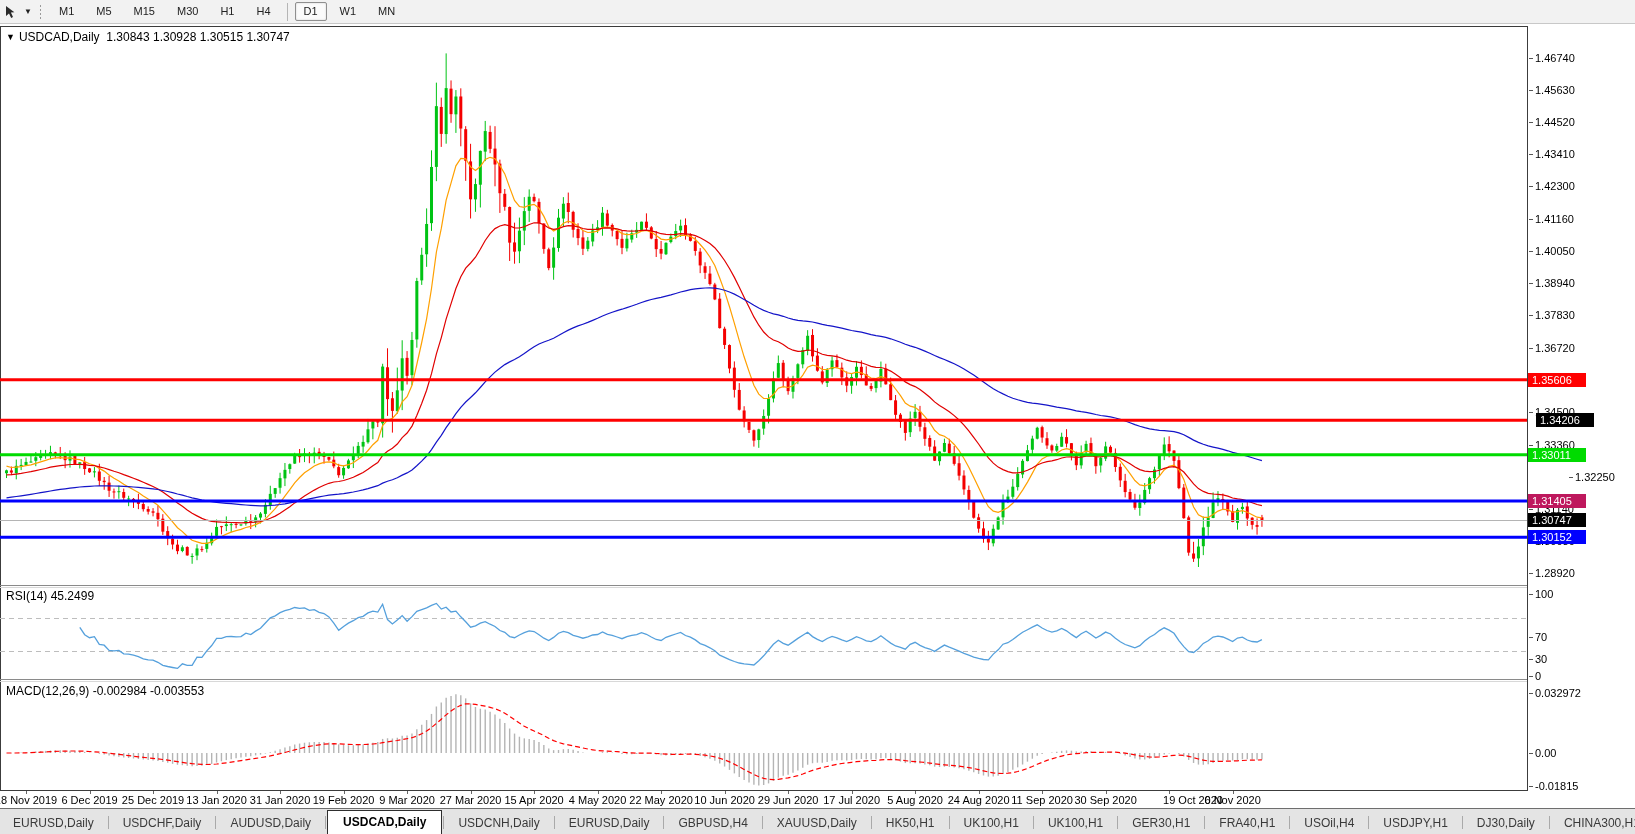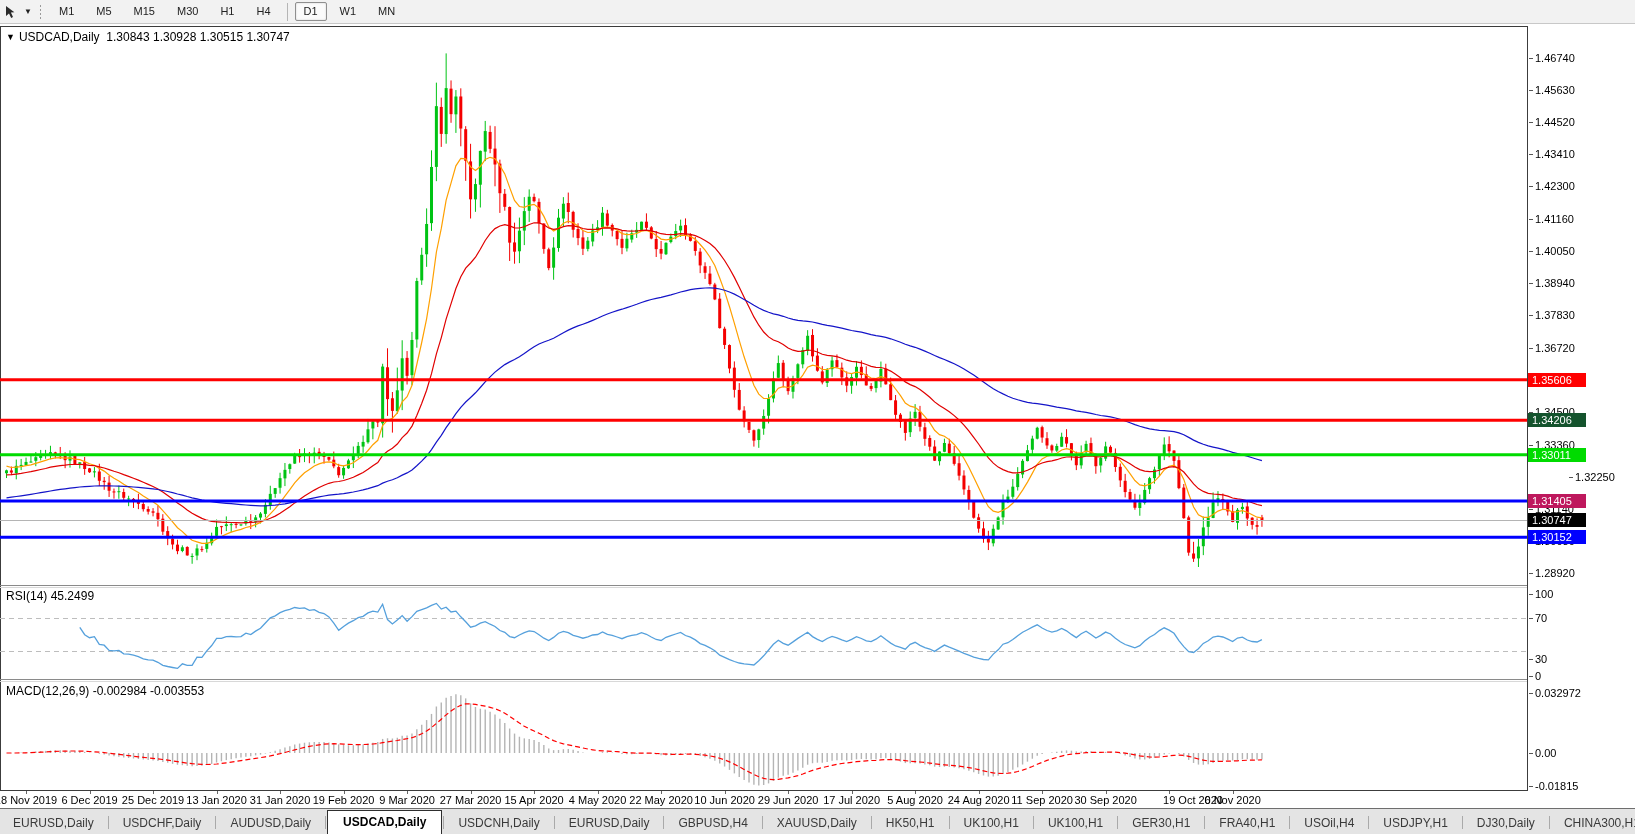--- a/index.html
+++ b/index.html
@@ -884,28 +884,28 @@
       <div class="axis-label" style="top: 257.389px;">1.38940</div>
       <div class="axis-label" style="top: 289.463px;">1.37830</div>
       <div class="axis-label" style="top: 321.538px;">1.36720</div>
       <div class="axis-label" style="top: 385.687px;">1.34500</div>
       <div class="axis-label" style="top: 418.628px;">1.33360</div>
       <div class="axis-label" style="top: 450.703px; margin-left: 40px;">1.32250</div>
       <div class="axis-label" style="top: 482.778px;">1.31140</div>
       <div class="axis-label" style="top: 514.852px;">1.30030</div>
       <div class="axis-label" style="top: 546.927px;">1.28920</div>
       <div class="axis-label" style="top: 568px;">100</div>
-      <div class="axis-label" style="top: 592px; text-align: center;">70</div>
+      <div class="axis-label" style="top: 611px; text-align: center;">70</div>
       <div class="axis-label" style="top: 625.4px; margin-top: 8px;">30</div>
       <div class="axis-label" style="top: 650px;">0</div>
       <div class="axis-label" style="top: 666.991px;">0.032972</div>
       <div class="axis-label" style="top: 727px;">0.00</div>
       <div class="axis-label" style="top: 760.033px;">-0.01815</div>
       <div class="axis-badge" style="top: 353.728px; background: rgb(255, 0, 0);">1.35606</div>
-      <div class="axis-badge" style="top: 394.182px; background: #14532d;">1.34206</div>
+      <div class="axis-badge" style="top: 394.182px; background: #000000; margin-left: 8px;">1.34206</div>
       <div class="axis-badge" style="top: 428.713px; background: rgb(0, 219, 0);">1.33011</div>
       <div class="axis-badge" style="top: 475.12px; background: #be185d;">1.31405</div>
       <div class="axis-badge" style="top: 511.327px; background: rgb(0, 0, 255);">1.30152</div>
       <div class="axis-badge" style="top: 494.134px; background: rgb(0, 0, 0);">1.30747</div>
     </div>
   <div id="dateband">
       <div class="date-tick" style="left: 26.04px;"></div>
       <div class="date-label" style="left: 26.04px;">18 Nov 2019</div>
       <div class="date-tick" style="left: 89.545px;"></div>
       <div class="date-label" style="left: 89.545px;">6 Dec 2019</div>

